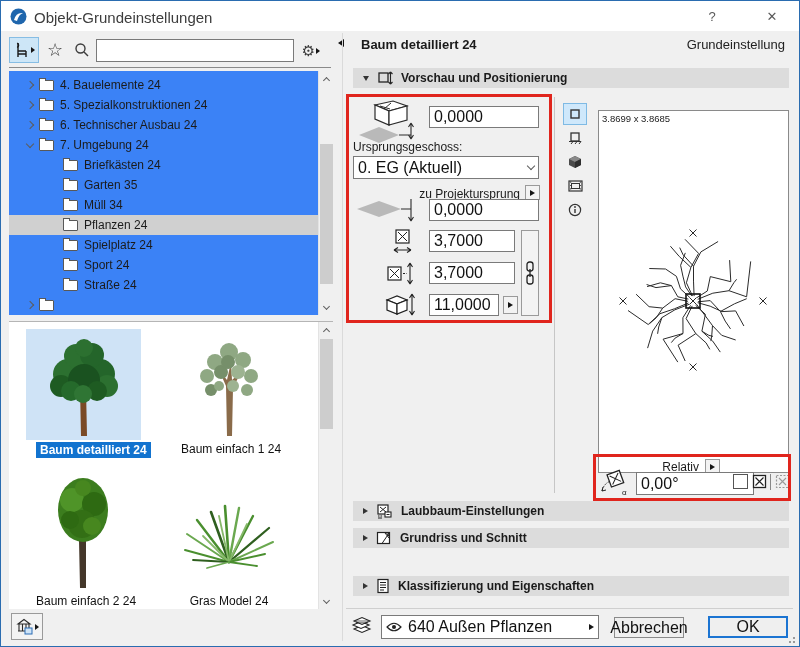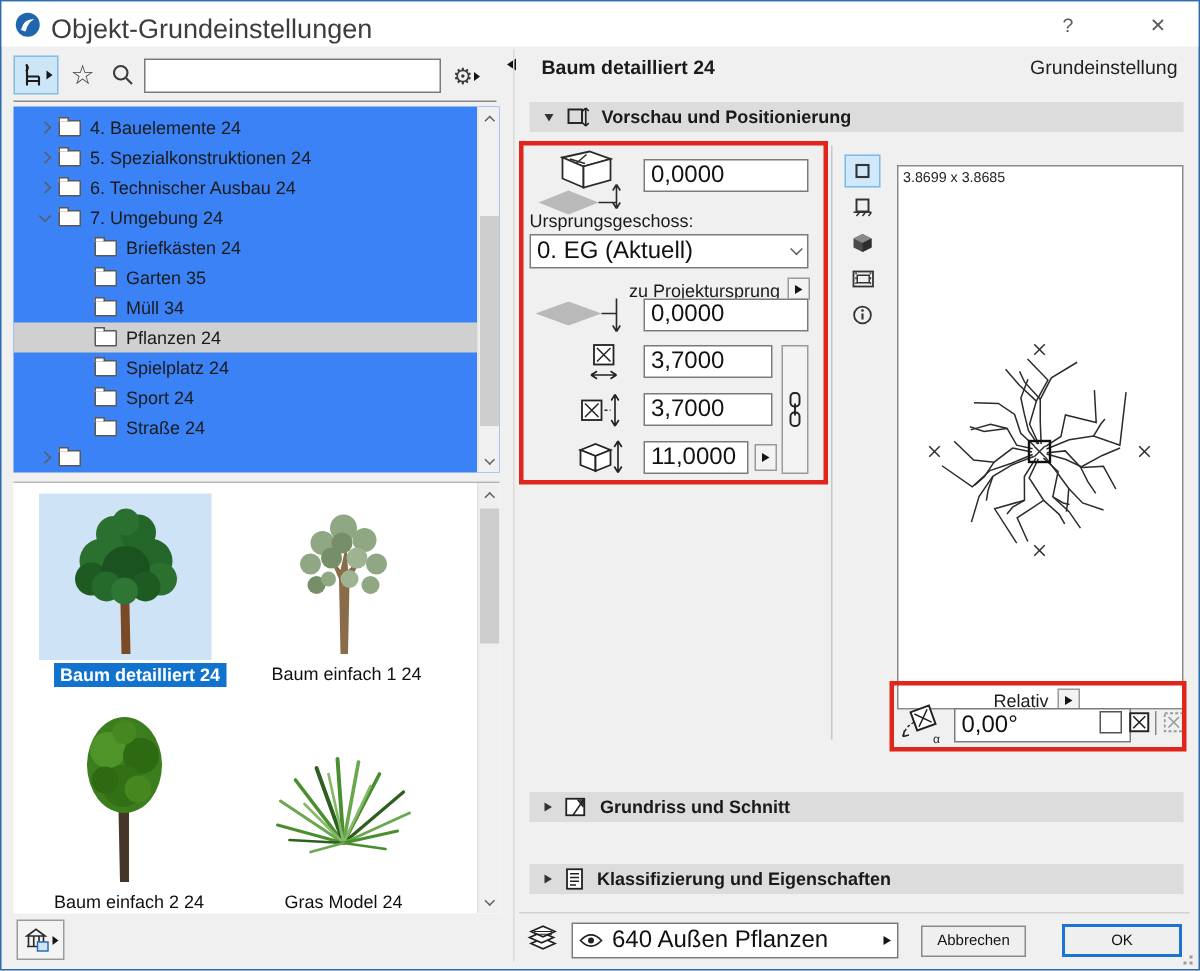--- a/index.html
+++ b/index.html
@@ -1,21 +1,21 @@
 <!DOCTYPE html>
 <html><head>
 <meta charset="utf-8">
 <style>
   html,body{margin:0;padding:0;background:#9aa7b4;}
   *{box-sizing:border-box;font-family:"Liberation Sans",sans-serif;}
   .window{position:relative;width:800px;height:647px;background:#f0f0f0;border:1px solid #2a6cb0;overflow:hidden;font-size:12px;color:#1b1b1b;}
   .abs{position:absolute;}
   
   .titlebar{position:absolute;left:0;top:0;width:100%;height:30px;background:#fff;}
-  .title-text{position:absolute;left:33px;top:8px;font-size:18px;color:#3d3d3d;}
+  .title-text{position:absolute;left:33px;top:8px;font-size:15px;color:#3d3d3d;}
   .cap-btn{position:absolute;top:3px;width:30px;height:24px;display:flex;align-items:center;justify-content:center;color:#5a5a5a;font-size:13px;background:transparent;border:none;}
   
   .field{border:1px solid #7a7a7a;background:#fff;font-size:16px;padding:2px 4px;color:#111;display:flex;align-items:center;}
   input.field{outline:none;}
   .mini-btn{border:1px solid #9a9a9a;background:#f3f3f3;display:flex;align-items:center;justify-content:center;}
   .tri-r{width:0;height:0;border-left:5px solid #151515;border-top:3px solid transparent;border-bottom:3px solid transparent;}
   .tri-d{width:0;height:0;border-top:5px solid #151515;border-left:3px solid transparent;border-right:3px solid transparent;}
   .chev{display:inline-block;width:6px;height:6px;border-right:1.4px solid #5c5c5c;border-bottom:1.4px solid #5c5c5c;}
   .chev-r{transform:rotate(-45deg);}
   .chev-d{transform:rotate(45deg);}
@@ -50,21 +50,21 @@
   .secbar .slabel{font-weight:bold;font-size:12px;color:#1a1a1a;}
   .redbox{position:absolute;border:3px solid #e0251d;pointer-events:none;}
   .vline{position:absolute;width:1px;background:#c6c6c6;}
   .preview-btn{position:absolute;left:562px;width:24px;height:22px;display:flex;align-items:center;justify-content:center;border:1px solid transparent;}
   .preview-btn.sel{background:#cfe8fb;border-color:#7fbae4;}
   .previewbox{position:absolute;left:597px;top:92px;width:191px;height:363px;background:#fff;border:1px solid #8a8a8a;margin-top:17px;}
   .dims{position:absolute;left:3px;top:2px;font-size:9.5px;color:#222;}
   .checkbox{position:absolute;width:15px;height:15px;border:1px solid #555;background:#fff;}
   .sec-collapsed{cursor:pointer;}
   
-  .btn{position:absolute;background:#efefef;border:1px solid #8a8a8a;font-size:10px;display:flex;align-items:center;justify-content:center;color:#111;}
+  .btn{position:absolute;background:#efefef;border:1px solid #8a8a8a;font-size:16px;display:flex;align-items:center;justify-content:center;color:#111;}
   .btn.default{border:2px solid #1b74d2;}
   .grip{position:absolute;right:3px;bottom:2px;width:10px;height:10px;}
 </style>
 </head>
 <body>
 
 <div class="window">
 
   <div class="titlebar">
     <svg class="abs" style="left:9px;top:7px" width="17" height="17" viewBox="0 0 17 17">
@@ -446,20 +446,30 @@
     <path d="M3.5,3.5 L11.5,11.5 M11.5,3.5 L3.5,11.5" stroke="#222" stroke-width="1.1"></path>
   </svg>
   <div class="vline" style="left:769px;top:473px;height:16px;background:#888"></div>
   <svg class="abs" style="left:774px;top:473px" width="15" height="15" viewBox="0 0 15 15">
     <rect x="1.5" y="1.5" width="12" height="12" fill="none" stroke="#9a9a9a" stroke-width="1.2" stroke-dasharray="2 1.5"></rect>
     <path d="M4,4 L11,11 M11,4 L4,11" stroke="#9a9a9a" stroke-width="1.1"></path>
   </svg>
 
   <div class="redbox" style="left:592px;top:453px;width:198px;height:47px"></div>
 
+  <div class="secbar sec-collapsed" style="top:500px">
+    <span class="tri-r" style="border-left-color:#333"></span>
+    <svg width="17" height="16" viewBox="0 0 17 16">
+      <rect x="2" y="2" width="10" height="9" fill="#fff" stroke="#222" stroke-width="1.2"></rect>
+      <path d="M4,4 l6,5 M10,4 l-6,5" stroke="#222" stroke-width="1"></path>
+      <rect x="9" y="9" width="6" height="5" fill="#fff" stroke="#222" stroke-width="1.1"></rect>
+      <path d="M10.5,11.5 h3 M2,13 h1.5 M4.5,13 h1.5 M2,15 h4" stroke="#222" stroke-width="1"></path>
+    </svg>
+    <span class="slabel">Laubbaum-Einstellungen</span>
+  </div>
   <div class="secbar sec-collapsed" style="top:527px">
     <span class="tri-r" style="border-left-color:#333"></span>
     <svg width="16" height="16" viewBox="0 0 16 16">
       <rect x="1.5" y="2.5" width="12" height="11" fill="#fff" stroke="#222" stroke-width="1.2"></rect>
       <path d="M13.5,2.5 L6,13.5 M9,3 l4,5 M10.5,3 l3,3.8 M12,3 l1.6,2" stroke="#222" stroke-width="1"></path>
     </svg>
     <span class="slabel">Grundriss und Schnitt</span>
   </div>
   <div class="secbar sec-collapsed" style="top:575px">
     <span class="tri-r" style="border-left-color:#333"></span>

